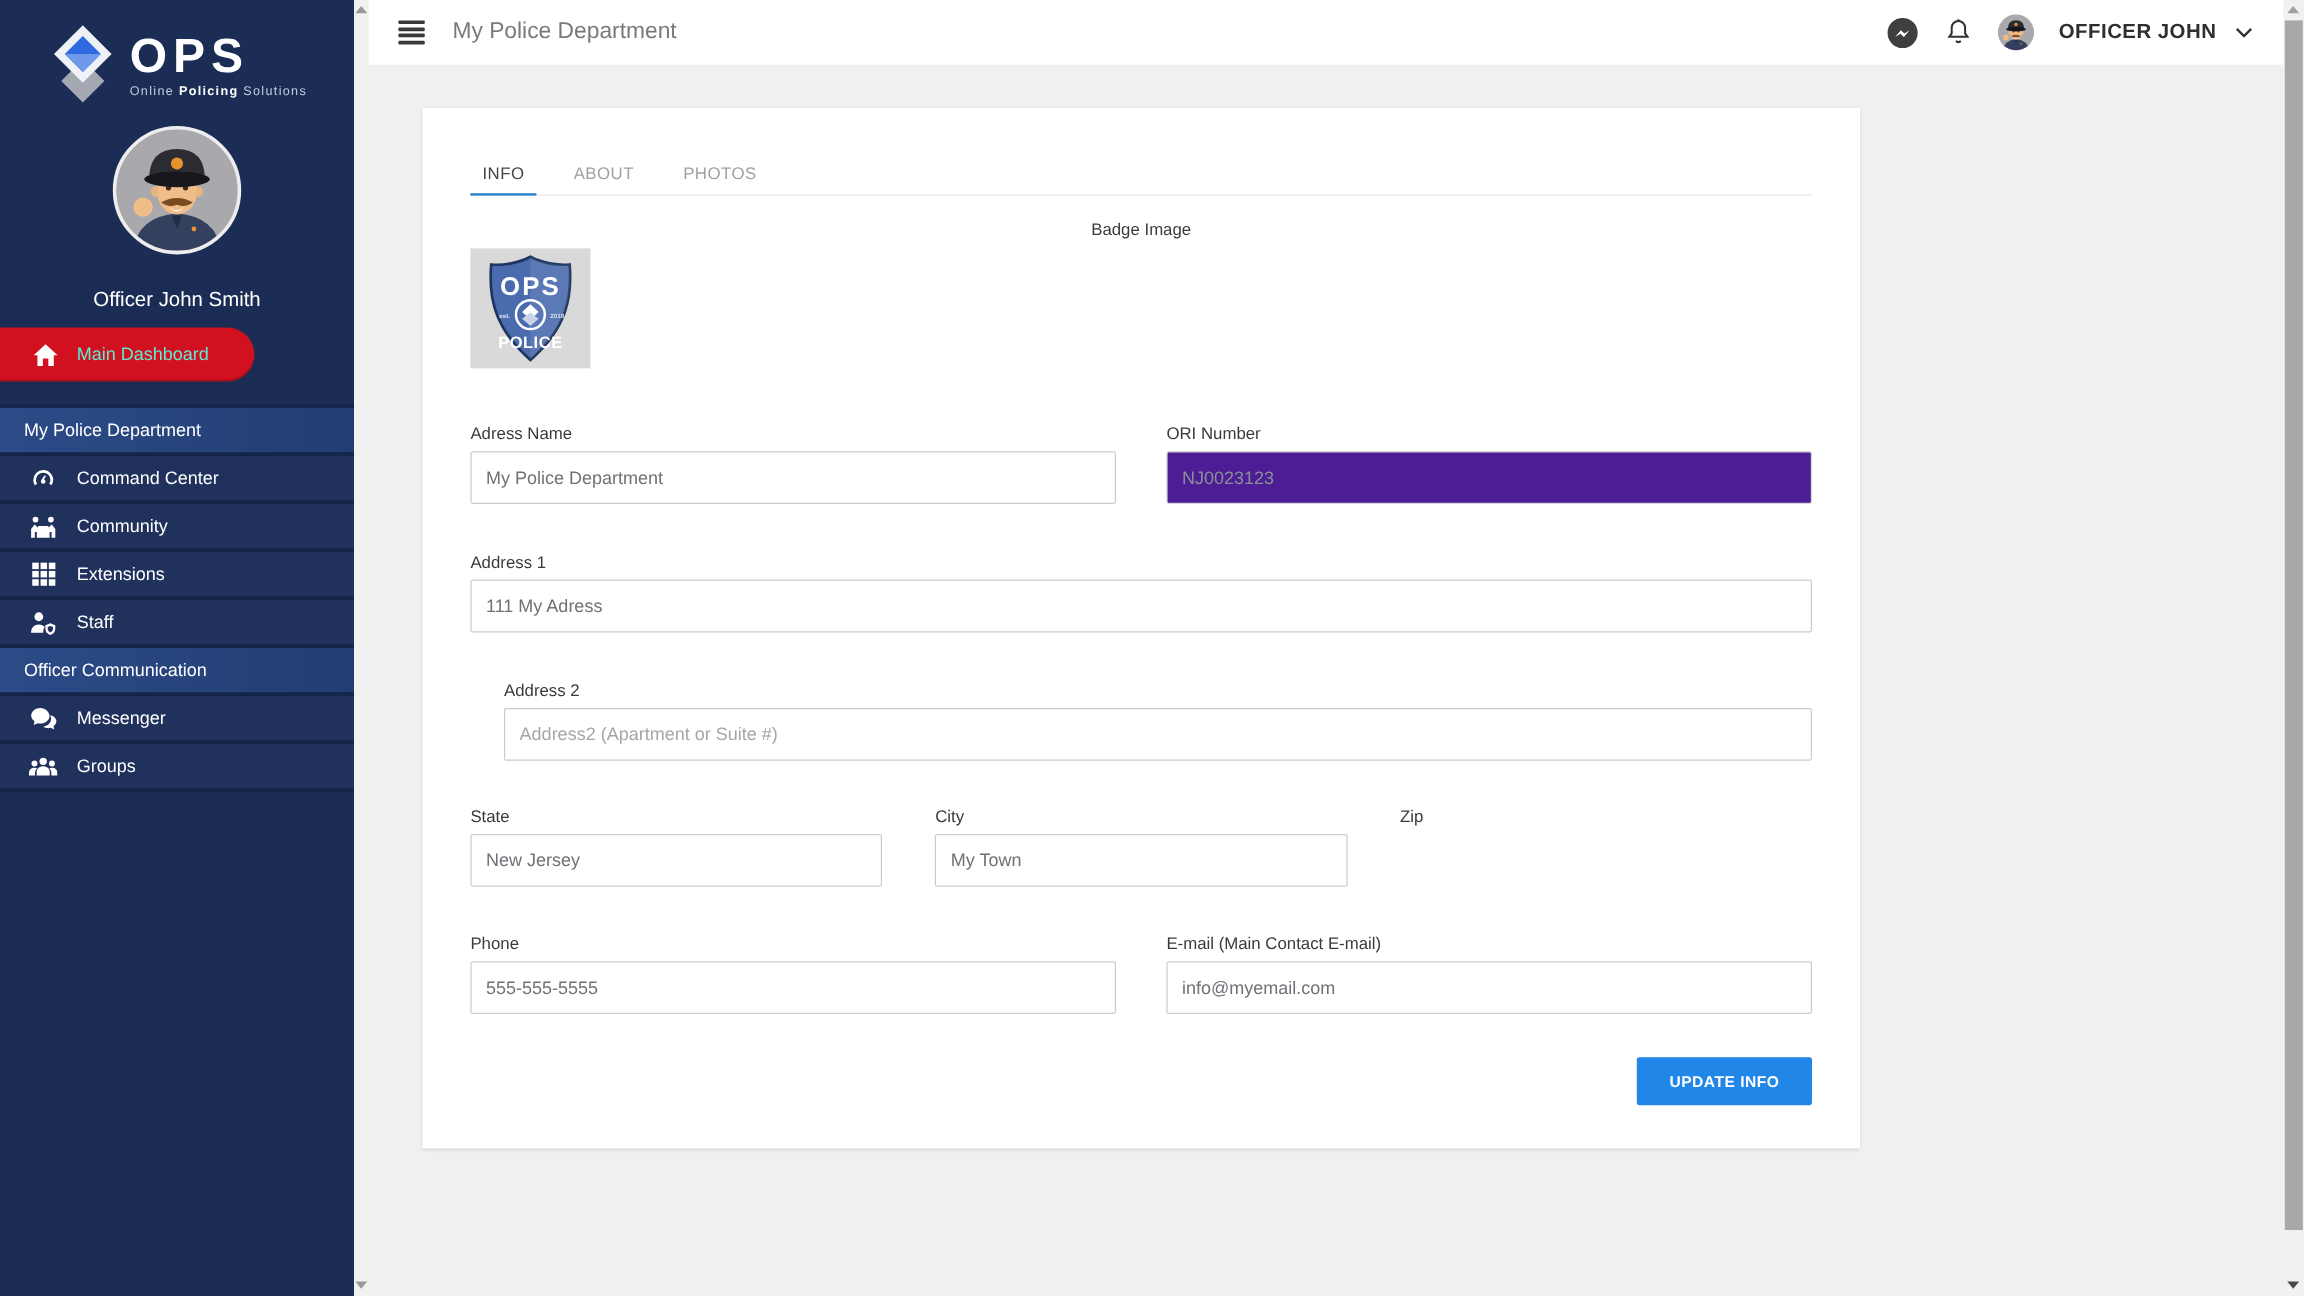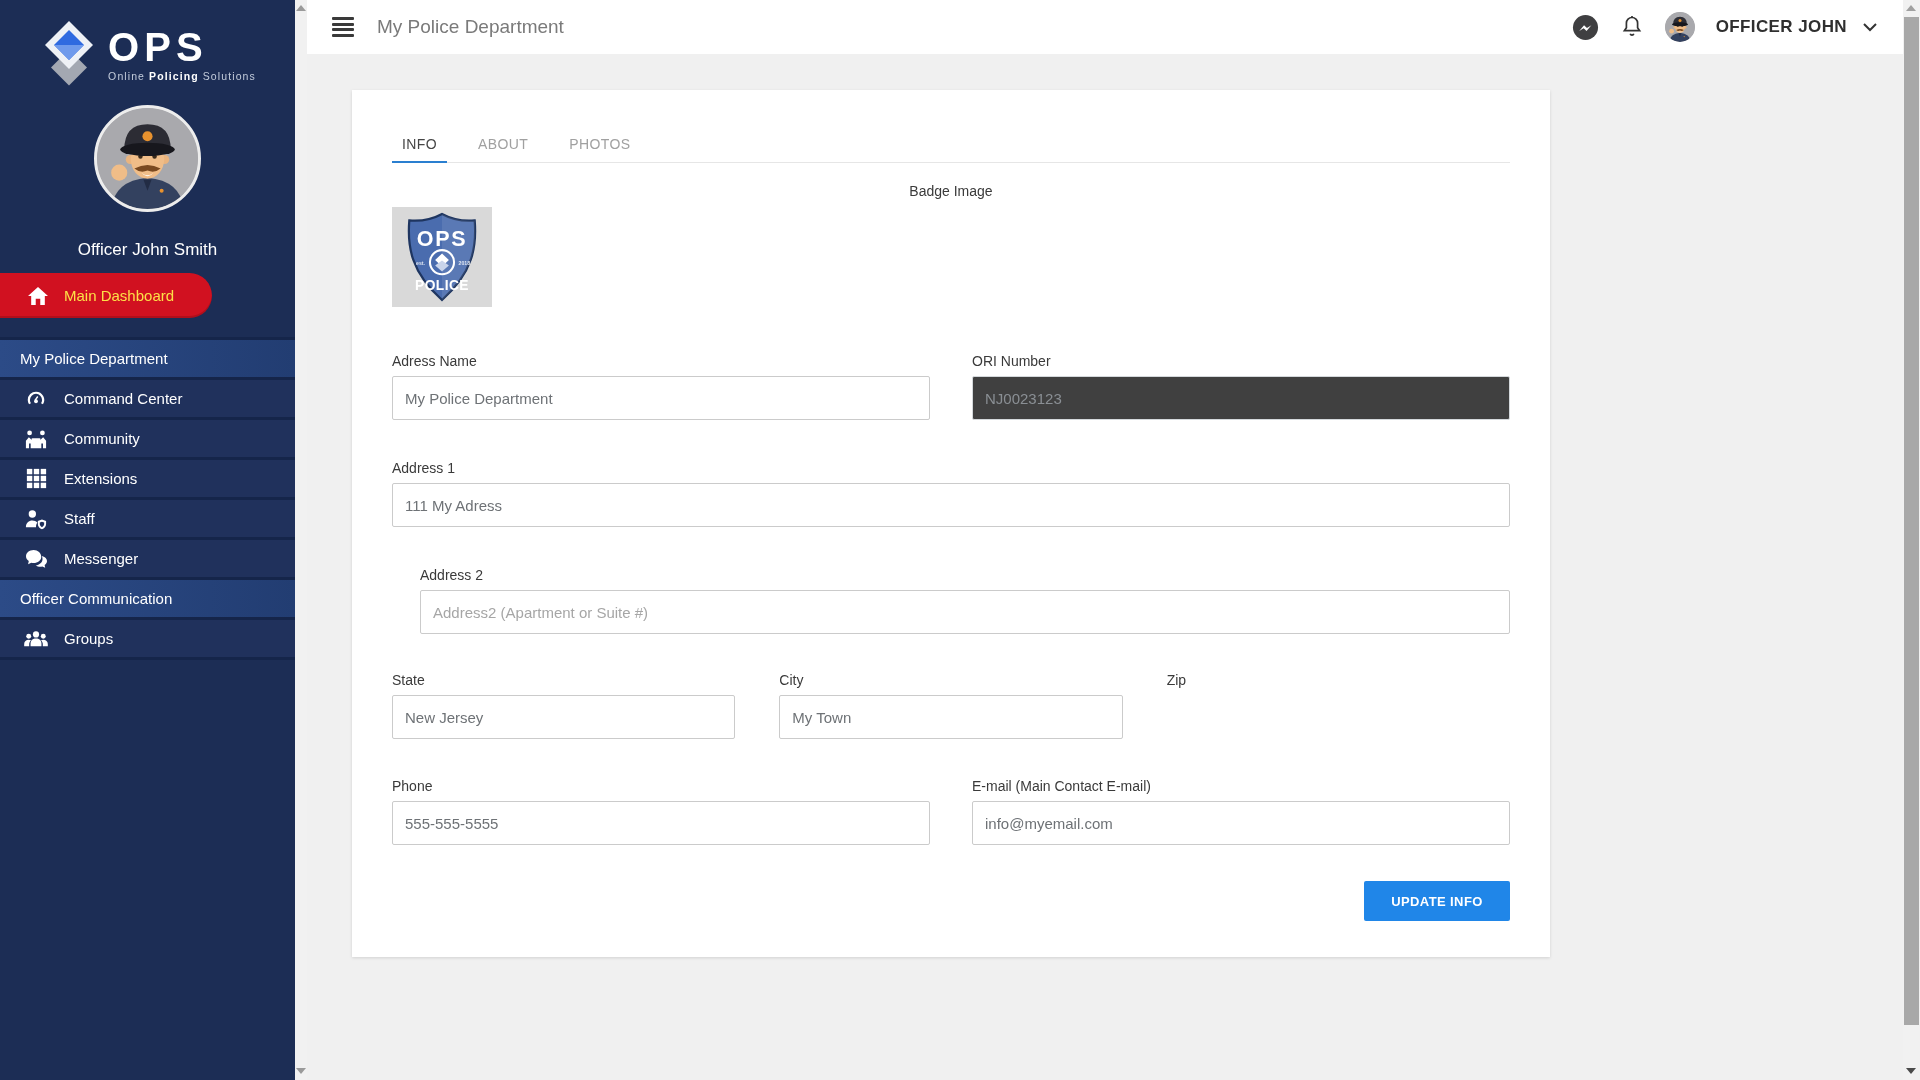--- a/index.html
+++ b/index.html
@@ -14,21 +14,21 @@
   
   .sidebar { width:295px; flex:none; background:#1c2d55; color:#fff; position:relative; }
   .logo { display:flex; align-items:center; justify-content:center; gap:9px; padding:16px 0 4px 0; }
   .logo-text .ops { font-size:40px; font-weight:bold; letter-spacing:5px; line-height:1; color:#fff; }
   .logo-sub { font-size:10.5px; letter-spacing:1.1px; color:#c3ccdc; margin-top:3px; white-space:nowrap; }
   .logo-sub b { color:#fff; }
   .avatar-wrap { display:flex; justify-content:center; margin-top:9px; }
   .avatar-big { width:107px; height:107px; border-radius:50%; border:3px solid #ededed; background:#a9a9ad; overflow:hidden; }
   .user-name { text-align:center; margin-top:28px; font-size:17px; color:#fff; }
   .dash-btn { margin-top:13px; width:212px; height:45px; background:#d11120; border-radius:0 23px 23px 0;
-    display:flex; align-items:center; padding-left:27px; gap:15px; font-size:15px; color:#fde047; cursor:pointer;
+    display:flex; align-items:center; padding-left:27px; gap:15px; font-size:15px; color:#5eead4; cursor:pointer;
     box-shadow:inset 0 -2px 0 rgba(0,0,0,.15); }
   .nav { margin-top:19px; border-top:3px solid #15254a; }
   .nav-item { height:40px; display:flex; align-items:center; font-size:15px; color:#fff;
     border-bottom:3px solid #15254a; background:#20315c; cursor:pointer; }
   .nav-item.section { padding-left:20px; background:linear-gradient(90deg,#2c4b87,#223d72); }
   .nav-item.leaf { padding-left:24px; gap:16px; }
   .nav-icon { width:24px; height:22px; display:flex; align-items:center; justify-content:center; flex:none; }
   .nav-icon svg { fill:#fff; }
 
   
@@ -66,21 +66,21 @@
     display:flex; align-items:center; justify-content:center; cursor:pointer; }
 
   
   .frow { display:flex; gap:42px; }
   .frow.r1 { margin-top:46px; } .frow.r2 { margin-top:40px; } .frow.r3 { margin-top:40px;margin-left:28px; }
   .frow.r4 { margin-top:38px; gap:44px; } .frow.r5 { margin-top:39px; }
   .fcol { flex:1; min-width:0; }
   .fcol .field-label { margin-bottom:7px; }
   .tinput { width:100%; height:44px; border:1px solid #cbcbcb; border-radius:2px; padding:0 12px;
     font-size:15px; color:#6e7276; background:#fff; font-family:"Liberation Sans", sans-serif; }
-  .tinput:disabled { background:#404040; color:#8a8f94; border-color:#d4d8db; }
+  .tinput:disabled { background:#4c1d95; color:#8a8f94; border-color:#d4d8db; }
   .tinput::placeholder { color:#a6a6a6; }
   .btn-row { display:flex; justify-content:flex-end; margin-top:36px; }
   .update-btn { width:146px; height:40px; background:#2086e8; color:#fff; border:none; border-radius:2px;
     font-size:13px; font-weight:bold; letter-spacing:.4px; cursor:pointer; font-family:"Liberation Sans", sans-serif; }
 
   
   .page-scroll { width:17px; flex:none; background:#f1f1f1; position:relative; }
   .page-scroll .pthumb { position:absolute; left:1px; top:17px; width:15px; height:1008px; background:#a8a8a8; cursor:pointer; }
   .page-scroll .arrow-up { left:3px; border-bottom-color:#a0a0a0; }
   .page-scroll .arrow-down { left:3px; border-top-color:#4a4a4a; }
@@ -198,31 +198,31 @@
       <div class="nav-item leaf">
         <span class="nav-icon">
           <svg width="24" height="22" viewBox="0 0 26 24">
               <circle cx="9" cy="6.5" r="4"></circle>
               <path d="M2 21c0-5 3.2-7.5 7-7.5 2.2 0 4.2.8 5.5 2.4-1 1.2-1.5 2.8-1.5 5.1H2Z"></path>
               <path d="M19.5 12.5l4.5 1.7v3.2c0 2.9-1.9 4.7-4.5 5.8-2.6-1.1-4.5-2.9-4.5-5.8v-3.2zM19.5 15l-2.4.9v1.6c0 1.6 1 2.7 2.4 3.4 1.4-.7 2.4-1.8 2.4-3.4v-1.6z"></path>
             </svg>
         </span>
         <span>Staff</span>
       </div>
+      <div class="nav-item section">
+        <span>Officer Communication</span>
+      </div>
       <div class="nav-item leaf">
         <span class="nav-icon">
           <svg width="23" height="21" viewBox="0 0 24 22">
               <path d="M9 2C4.6 2 1 5 1 8.6c0 2 1.1 3.8 2.9 5L3.2 17l3.4-1.6c.8.2 1.6.3 2.4.3 4.4 0 8-3 8-6.6S13.4 2 9 2z"></path>
               <path d="M18.3 8.6c2.7.7 4.7 2.7 4.7 5.1 0 1.7-1 3.2-2.5 4.2l.6 2.9-3-1.4c-.7.2-1.4.3-2.1.3-1.8 0-3.5-.5-4.8-1.4 3.9-.4 7.1-3.1 7.1-6.7 0-1-.2-2-.7-2.9l.7-.1z"></path>
             </svg>
         </span>
         <span>Messenger</span>
-      </div>
-      <div class="nav-item section">
-        <span>Officer Communication</span>
       </div>
       <div class="nav-item leaf">
         <span class="nav-icon">
           <svg width="24" height="20" viewBox="0 0 26 22">
               <circle cx="13" cy="6" r="3.4"></circle>
               <circle cx="5" cy="8" r="2.7"></circle>
               <circle cx="21" cy="8" r="2.7"></circle>
               <path d="M13 10.5c3.4 0 6 2.1 6 5.5v3H7v-3c0-3.4 2.6-5.5 6-5.5z"></path>
               <path d="M5 11.8c.9 0 1.8.2 2.5.6-1.3 1.2-2 2.8-2 4.6v2H0v-2.5c0-2.9 2.1-4.7 5-4.7zM21 11.8c2.9 0 5 1.8 5 4.7V19h-5.5v-2c0-1.8-.7-3.4-2-4.6.7-.4 1.6-.6 2.5-.6z"></path>
             </svg>

